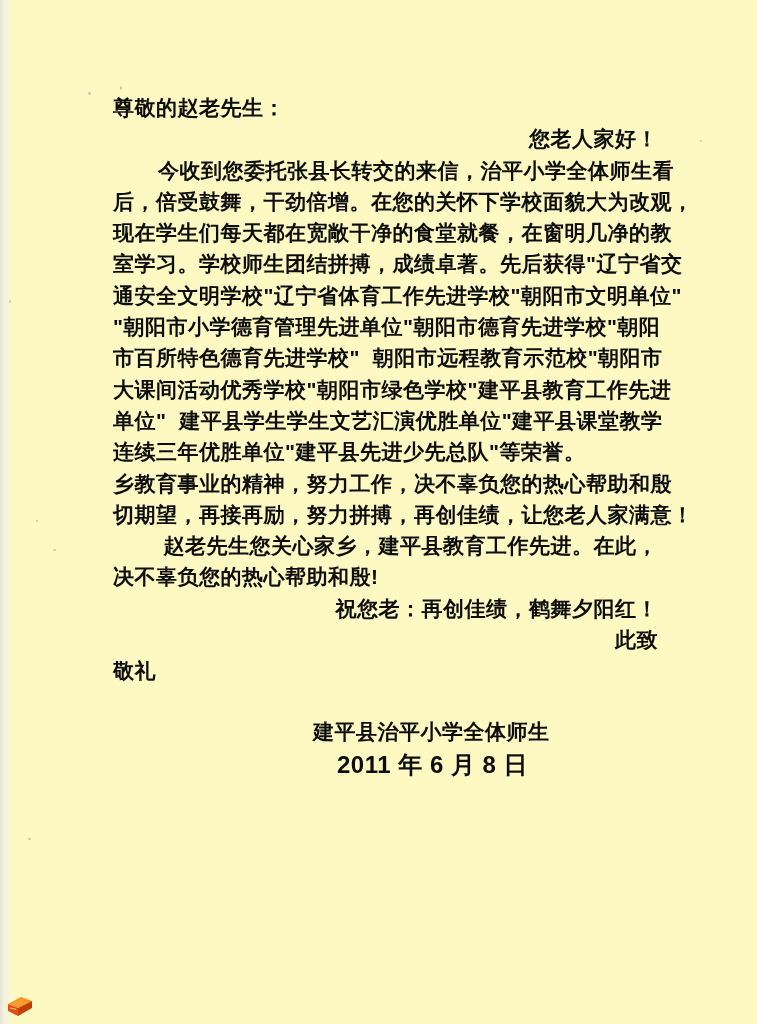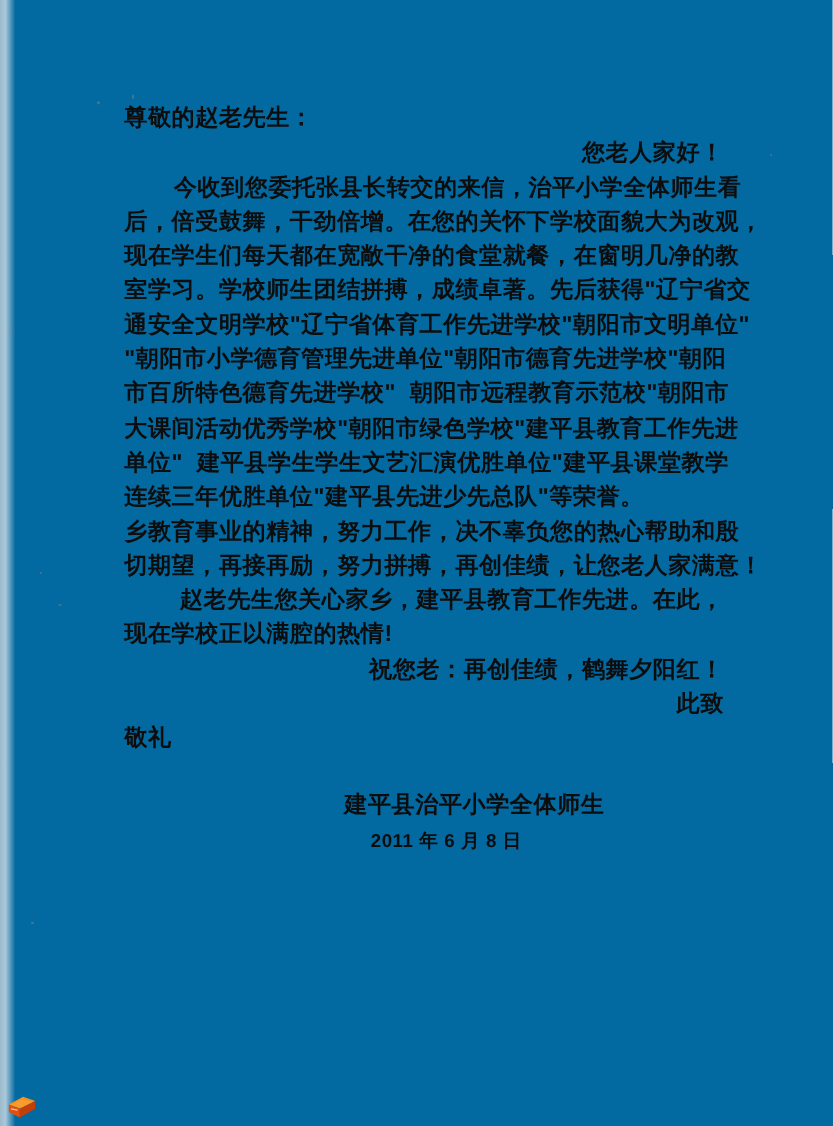--- a/index.html
+++ b/index.html
@@ -1,19 +1,19 @@
 <!DOCTYPE html>
 <html><head>
 <meta charset="utf-8">
 <style>
   html,body{margin:0;padding:0;background:#ffffff;}
   .page{
     position:relative;
     width:757px;height:1024px;
-    background:#0369a1;
+    background:#fef9c3;
     overflow:hidden;
     font-family:"Liberation Sans","DejaVu Sans",sans-serif;
   }
   
   .scan-edge{
     position:absolute;left:0;top:0;bottom:0;width:14px;
     background:linear-gradient(to right,#dcdcdc 0%,#f1f1f1 35%,rgba(255,255,255,0) 100%);
     opacity:.7;
   }
   .speck{position:absolute;background:#8a8a8a;border-radius:50%;opacity:.45;}
@@ -33,21 +33,21 @@
   .sig-block{margin-top:28px;}
   .sig-line{
     height:33px;line-height:33px;white-space:pre;
     padding-left:200px;
     font-size:21px;
     margin-top:10px;
   }
   .date-line{
     height:33px;line-height:33px;white-space:pre;
     padding-left:224px;
-    font-size:17px;
+    font-size:24px;
   }
   .eraser{
     position:absolute;left:5px;top:995px;width:30px;height:24px;
   }
 </style>
 </head>
 <body>
 
 <div class="page">
   <div class="scan-edge"></div>
@@ -69,21 +69,21 @@
     <div class="line">室学习。学校师生团结拼搏，成绩卓著。先后获得"辽宁省交</div>
     <div class="line">通安全文明学校"辽宁省体育工作先进学校"朝阳市文明单位"</div>
     <div class="line">"朝阳市小学德育管理先进单位"朝阳市德育先进学校"朝阳</div>
     <div class="line">市百所特色德育先进学校"  朝阳市远程教育示范校"朝阳市</div>
     <div class="line">大课间活动优秀学校"朝阳市绿色学校"建平县教育工作先进</div>
     <div class="line">单位"  建平县学生学生文艺汇演优胜单位"建平县课堂教学</div>
     <div class="line">连续三年优胜单位"建平县先进少先总队"等荣誉。</div>
     <div class="line">乡教育事业的精神，努力工作，决不辜负您的热心帮助和殷</div>
     <div class="line">切期望，再接再励，努力拼搏，再创佳绩，让您老人家满意！</div>
     <div class="line indent">赵老先生您关心家乡，建平县教育工作先进。在此，</div>
-    <div class="line">现在学校正以满腔的热情!</div>
+    <div class="line">决不辜负您的热心帮助和殷!</div>
     <div class="line indent">祝您老：再创佳绩，鹤舞夕阳红！</div>
     <div class="line indent">此致</div>
     <div class="line">敬礼</div>
 
     <div class="sig-block">
       <div class="sig-line">建平县治平小学全体师生</div>
       <div class="date-line">2011 年 6 月 8 日</div>
     </div>
   </div>
 

